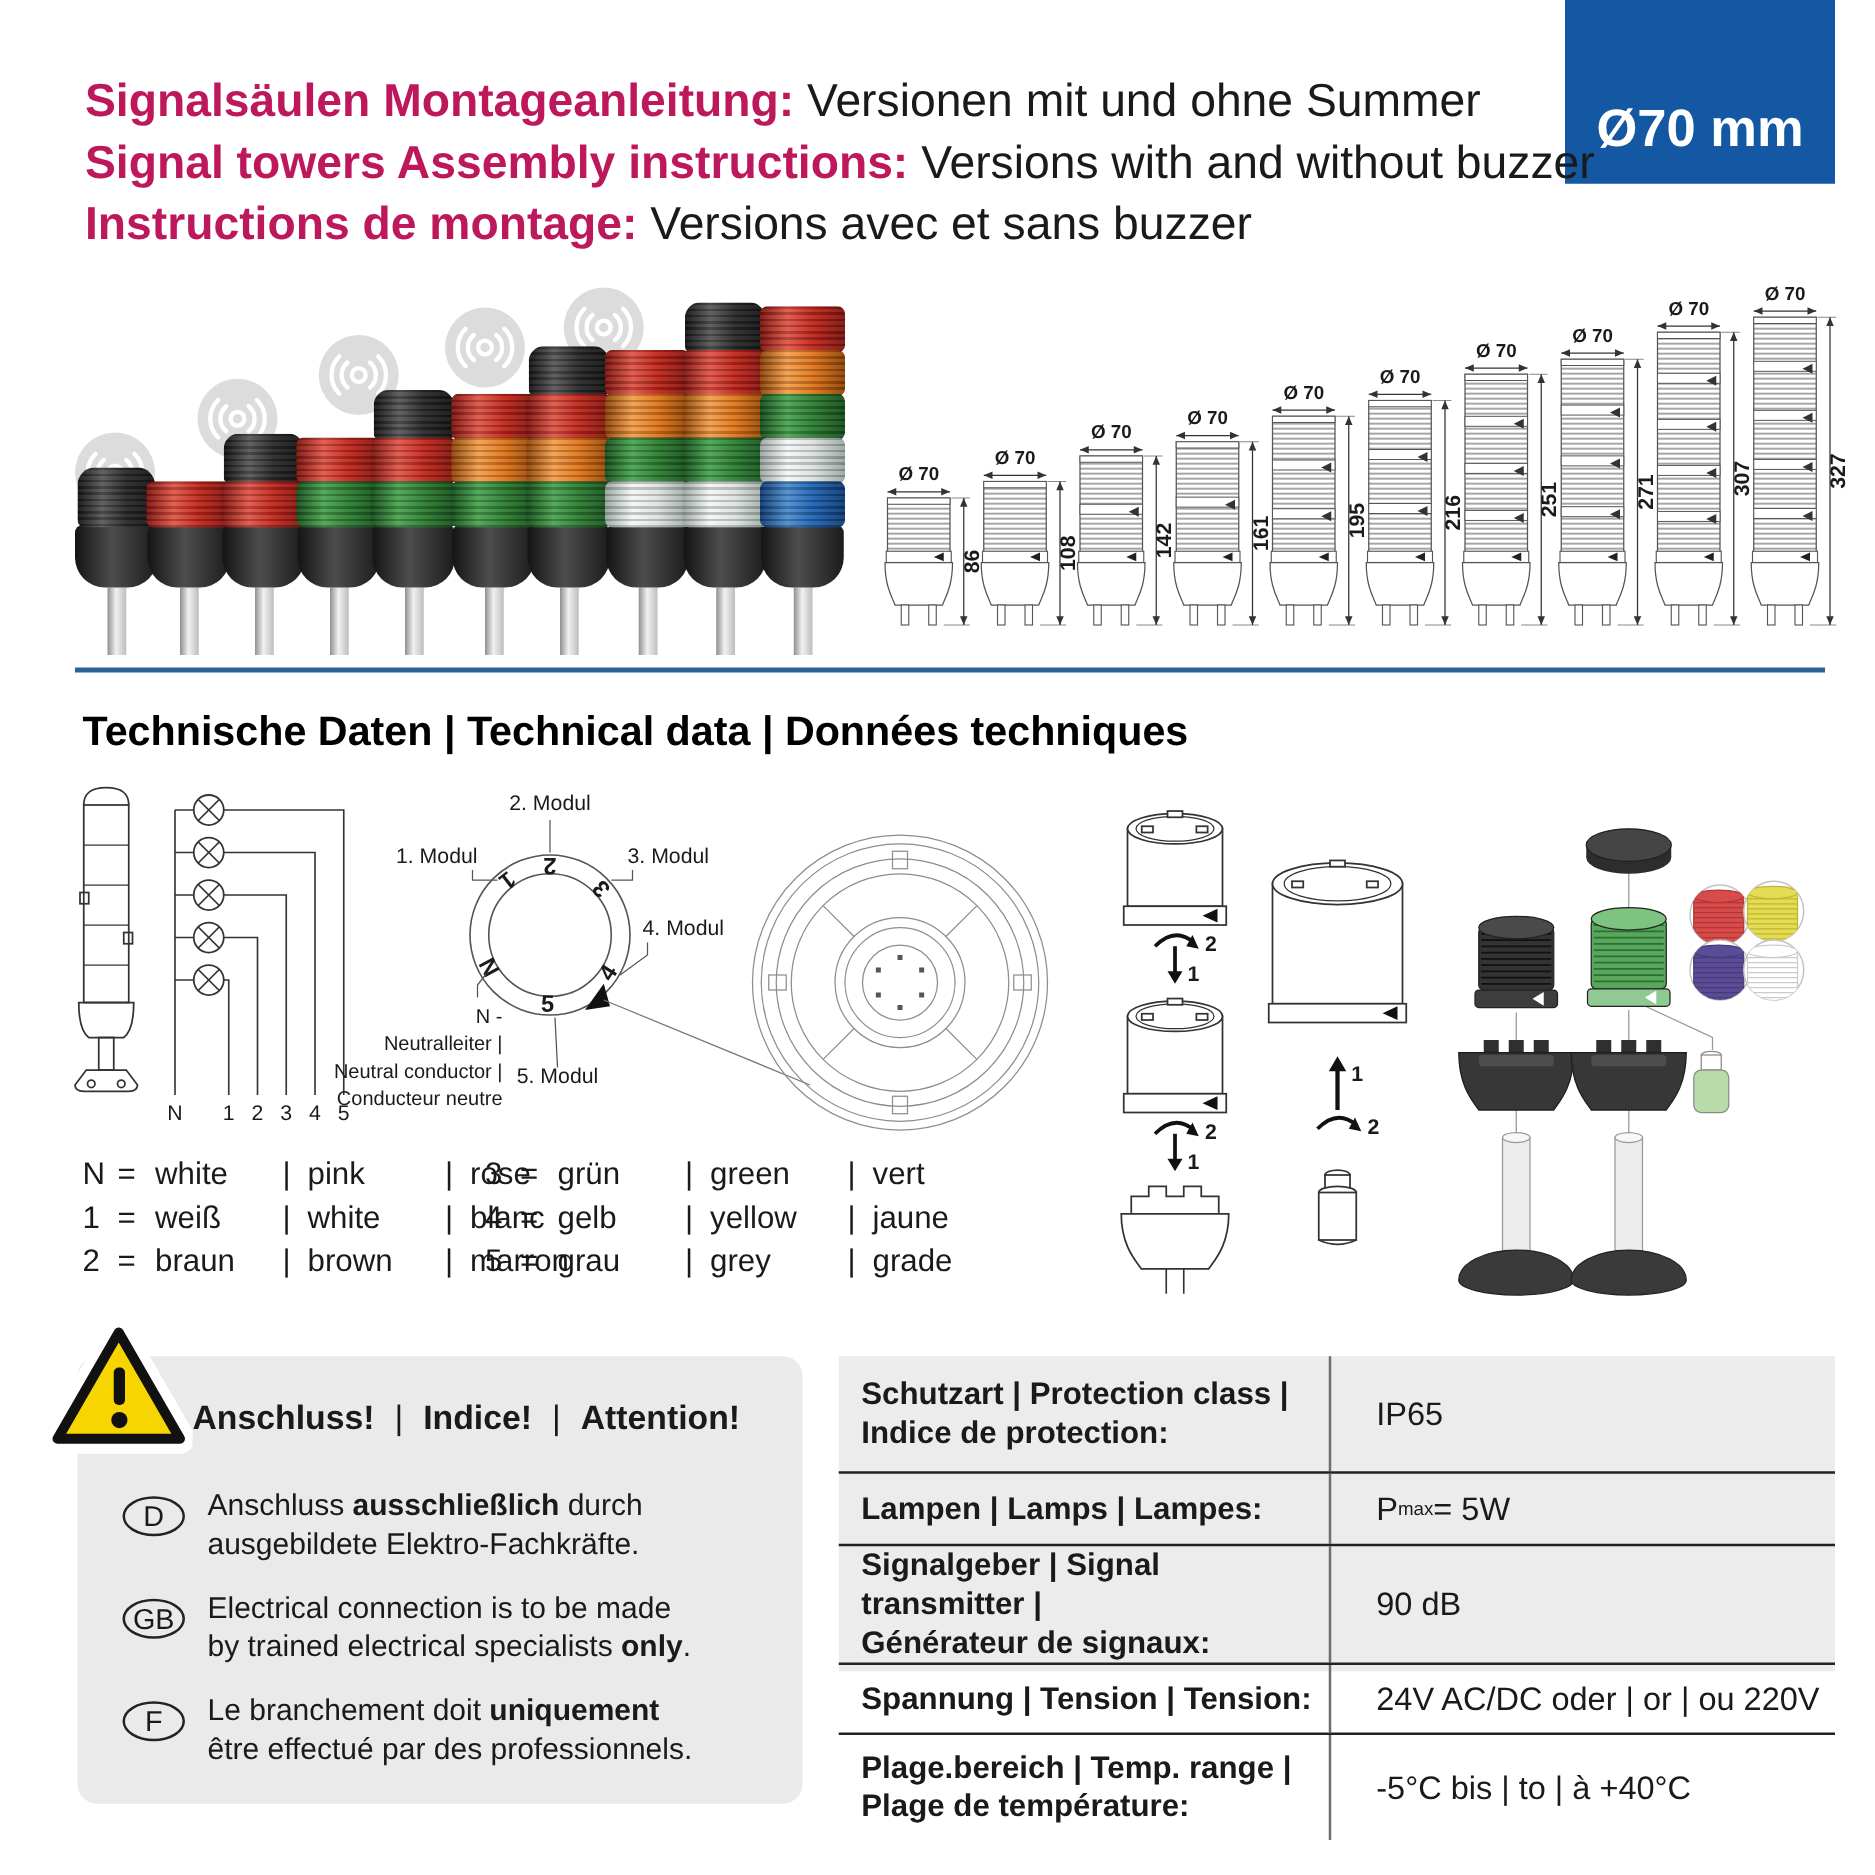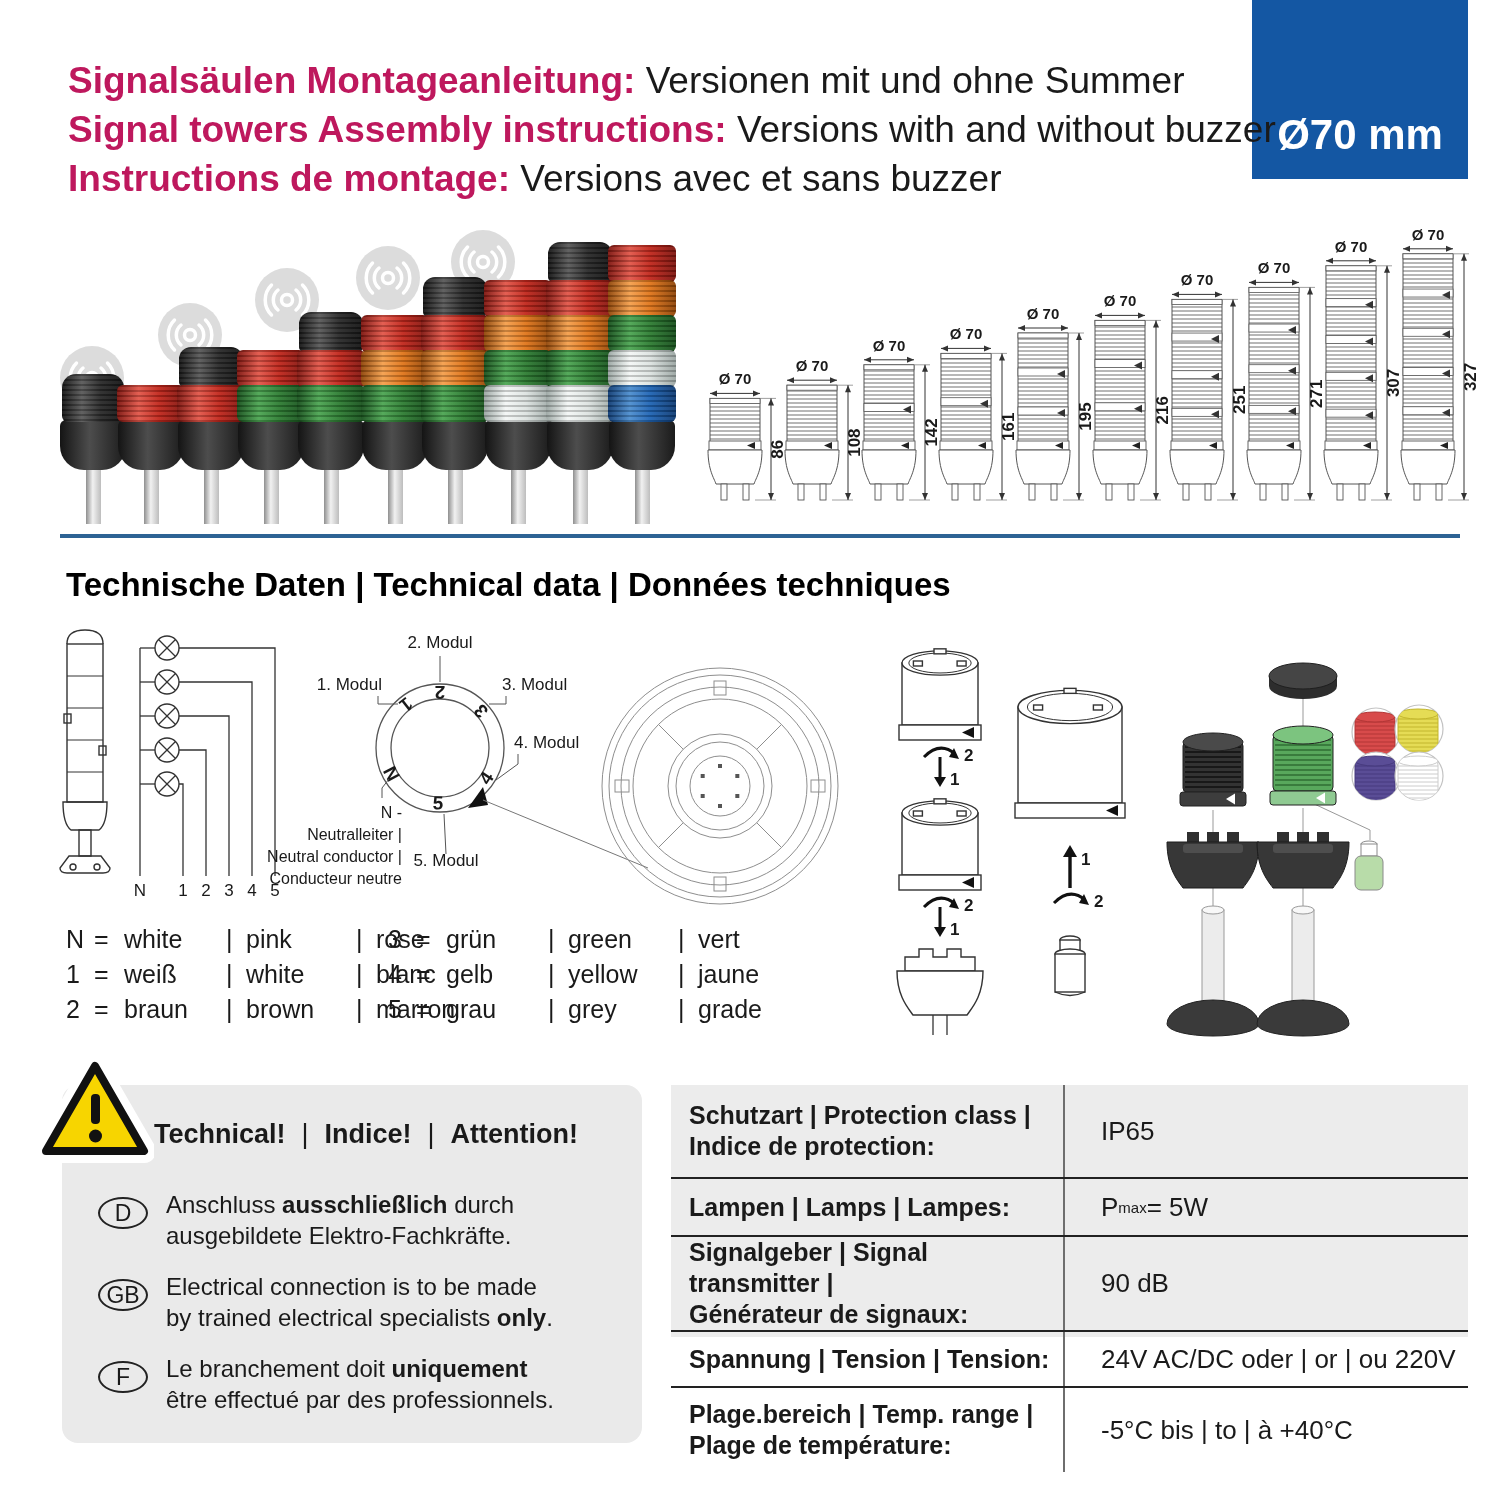--- a/index.html
+++ b/index.html
@@ -1,19 +1,19 @@
 <!DOCTYPE html>
 <html><head>
 <meta charset="utf-8">
 <style>
   html,body{margin:0;padding:0;background:#fff;}
   .page{position:relative;width:1500px;height:1500px;background:#fff;overflow:hidden;
         font-family:"Liberation Sans",sans-serif;color:#1a1a1a;}
   
-  .badge{position:absolute;left:1252px;top:0;width:216px;height:179px;background:#1457a3;
+  .badge{position:absolute;left:1252px;top:0;width:216px;height:147px;background:#1457a3;
          color:#fff;font-weight:bold;font-size:42px;display:flex;align-items:flex-end;
          justify-content:center;padding-bottom:20px;box-sizing:border-box;}
   .title-block{position:absolute;left:68px;top:56px;}
   .title-line{font-size:37px;line-height:49px;white-space:nowrap;}
   .title-line .lbl{color:#be185d;font-weight:bold;}
   
   .photo-strip{position:absolute;left:58px;top:232px;width:650px;height:292px;}
   .tower{position:absolute;bottom:0;width:70px;display:flex;flex-direction:column;align-items:center;}
   .module{width:68px;height:37px;border-radius:6px;margin-top:-2px;position:relative;z-index:2;}
   .module.cap{width:64px;height:40px;border-radius:12px 12px 5px 5px;}
@@ -779,21 +779,21 @@
         <span>=</span>
         <span>grau</span>
         <span>|</span>
         <span>grey</span>
         <span>|</span>
         <span>grade</span>
       </div>
     </div>
 
   <div class="warn-panel">
-    <div class="warn-title" id="warn-title"><span>Technical!</span><span class="sep">|</span><span>Indice!</span><span class="sep">|</span><span>Attention!</span></div>
+    <div class="warn-title" id="warn-title"><span>Anschluss!</span><span class="sep">|</span><span>Indice!</span><span class="sep">|</span><span>Attention!</span></div>
     <div class="warn-items" id="warn-items">
         <div class="warn-item">
           <div class="lang-badge">D</div>
           <div class="warn-text">
             <div><span>Anschluss </span><b>ausschließlich</b><span> durch</span></div>
             <div><span>ausgebildete Elektro-Fachkräfte.</span></div>
           </div>
         </div>
         <div class="warn-item">
           <div class="lang-badge">GB</div>

